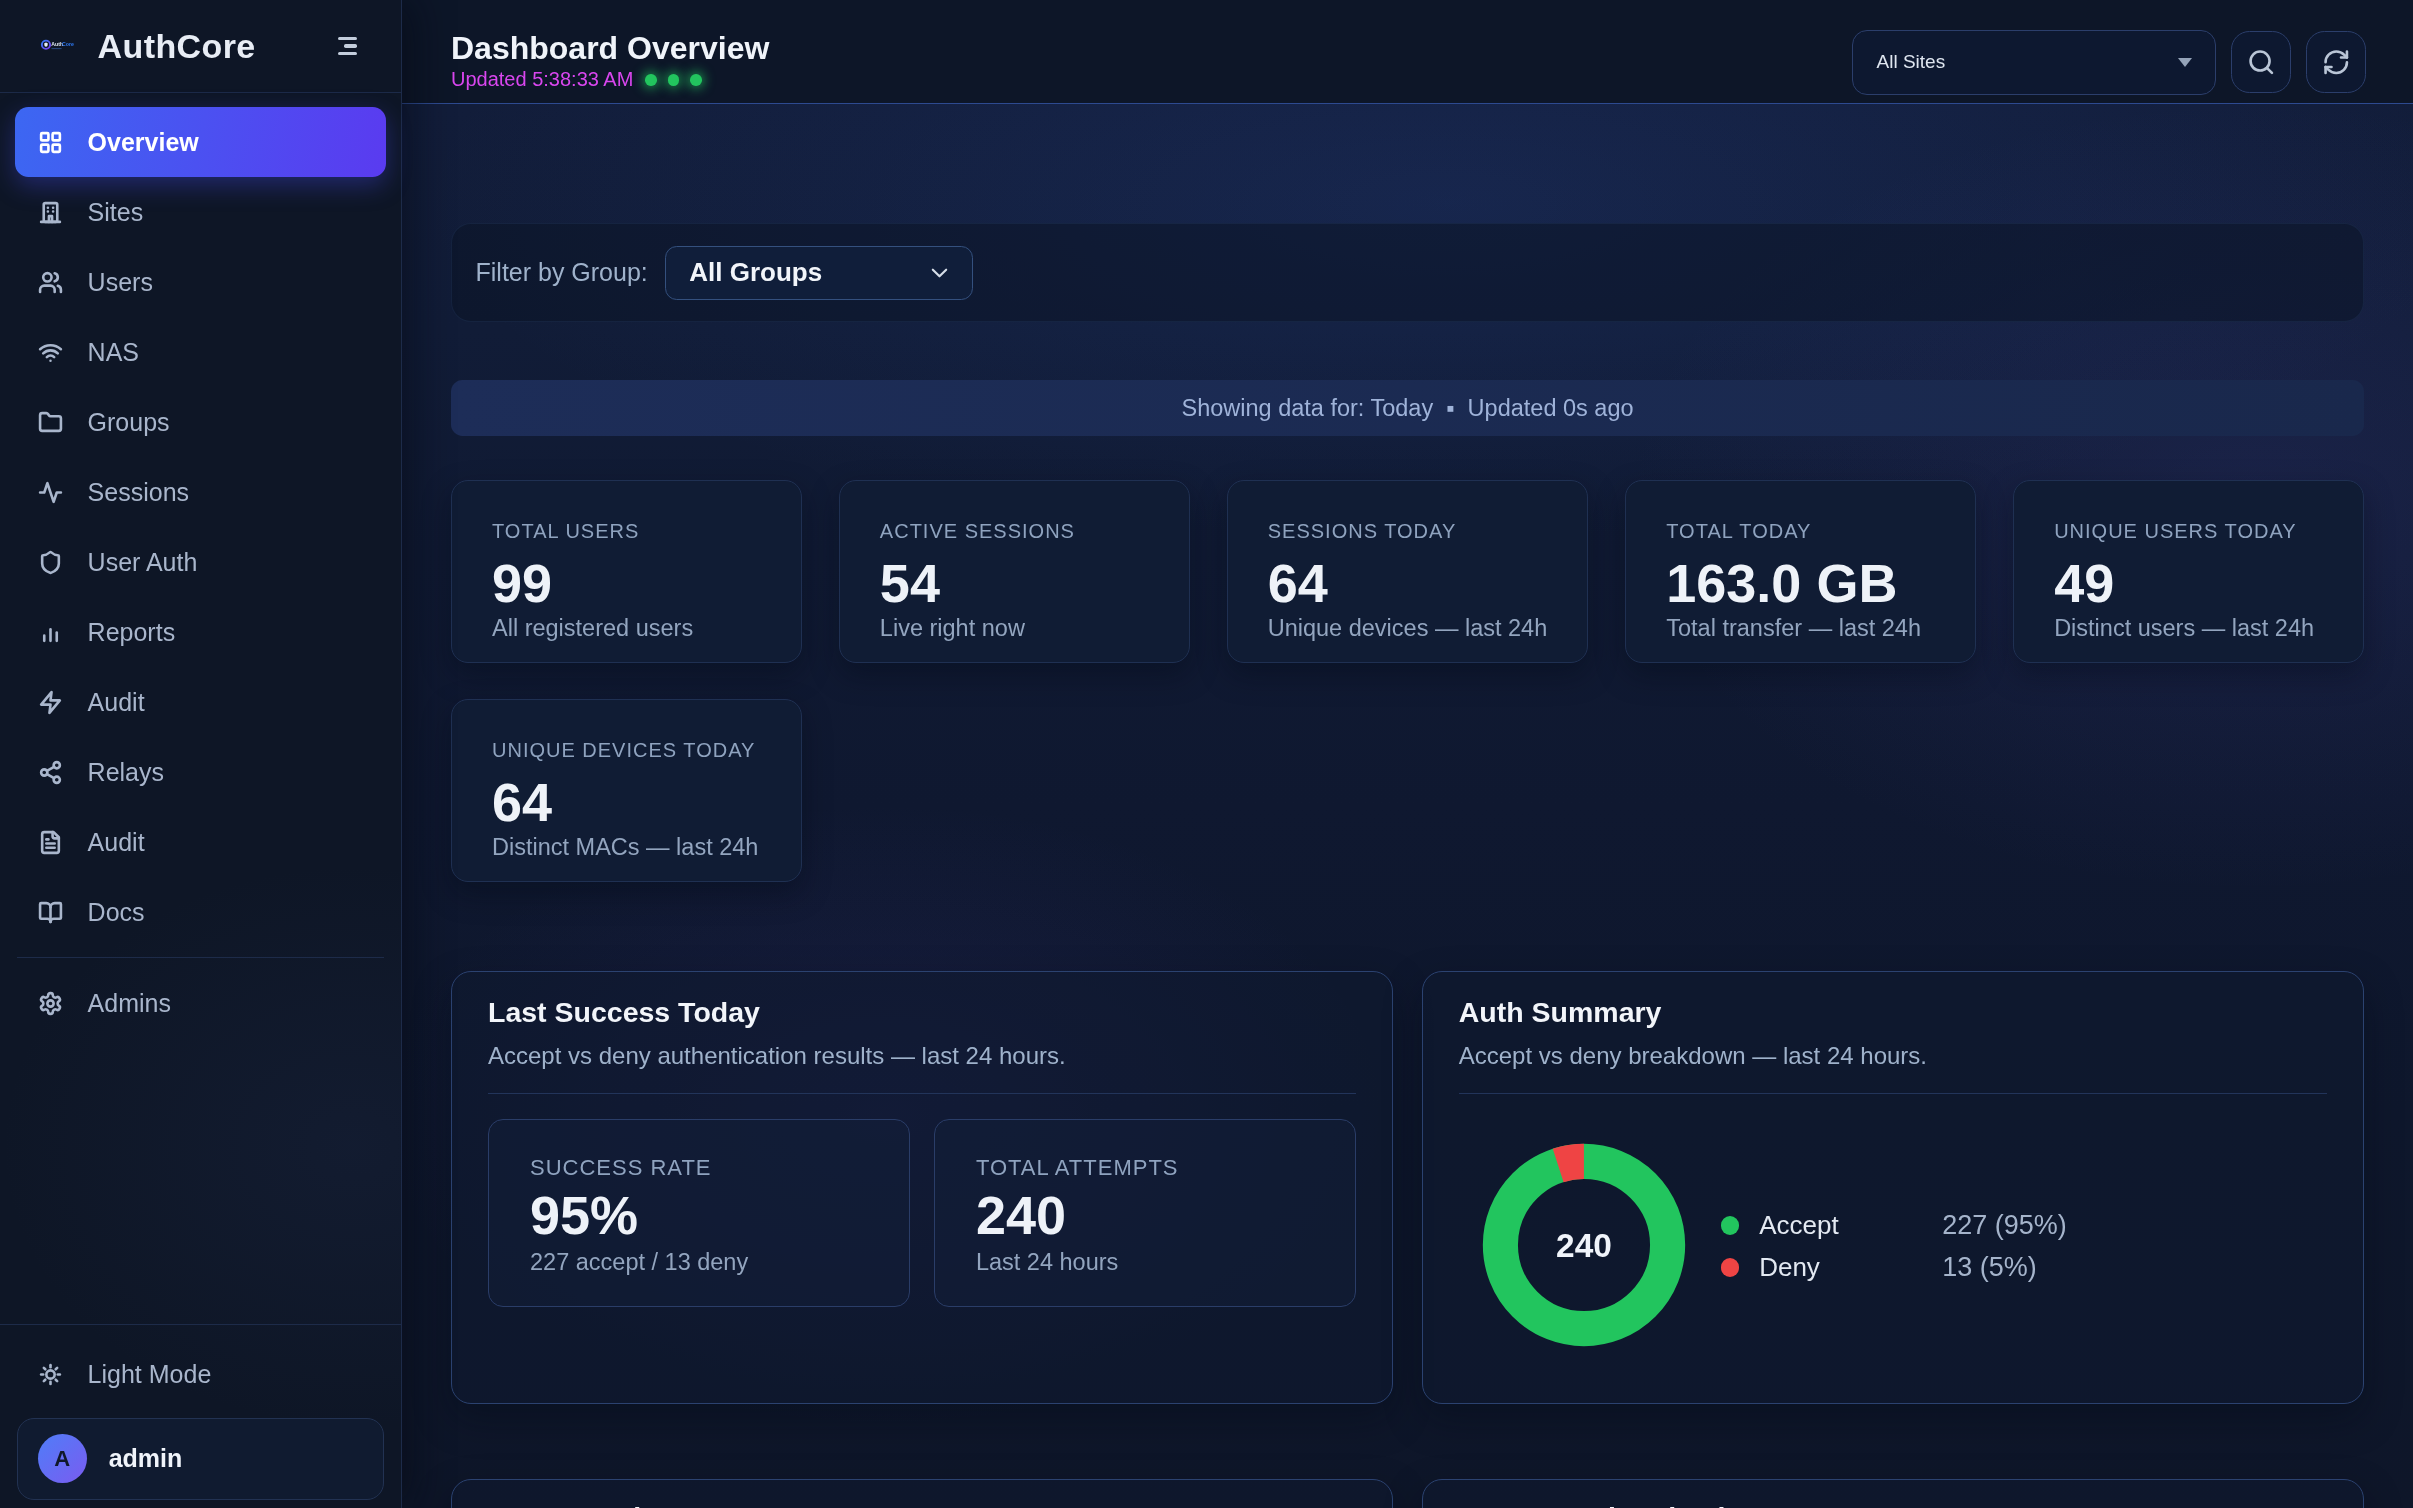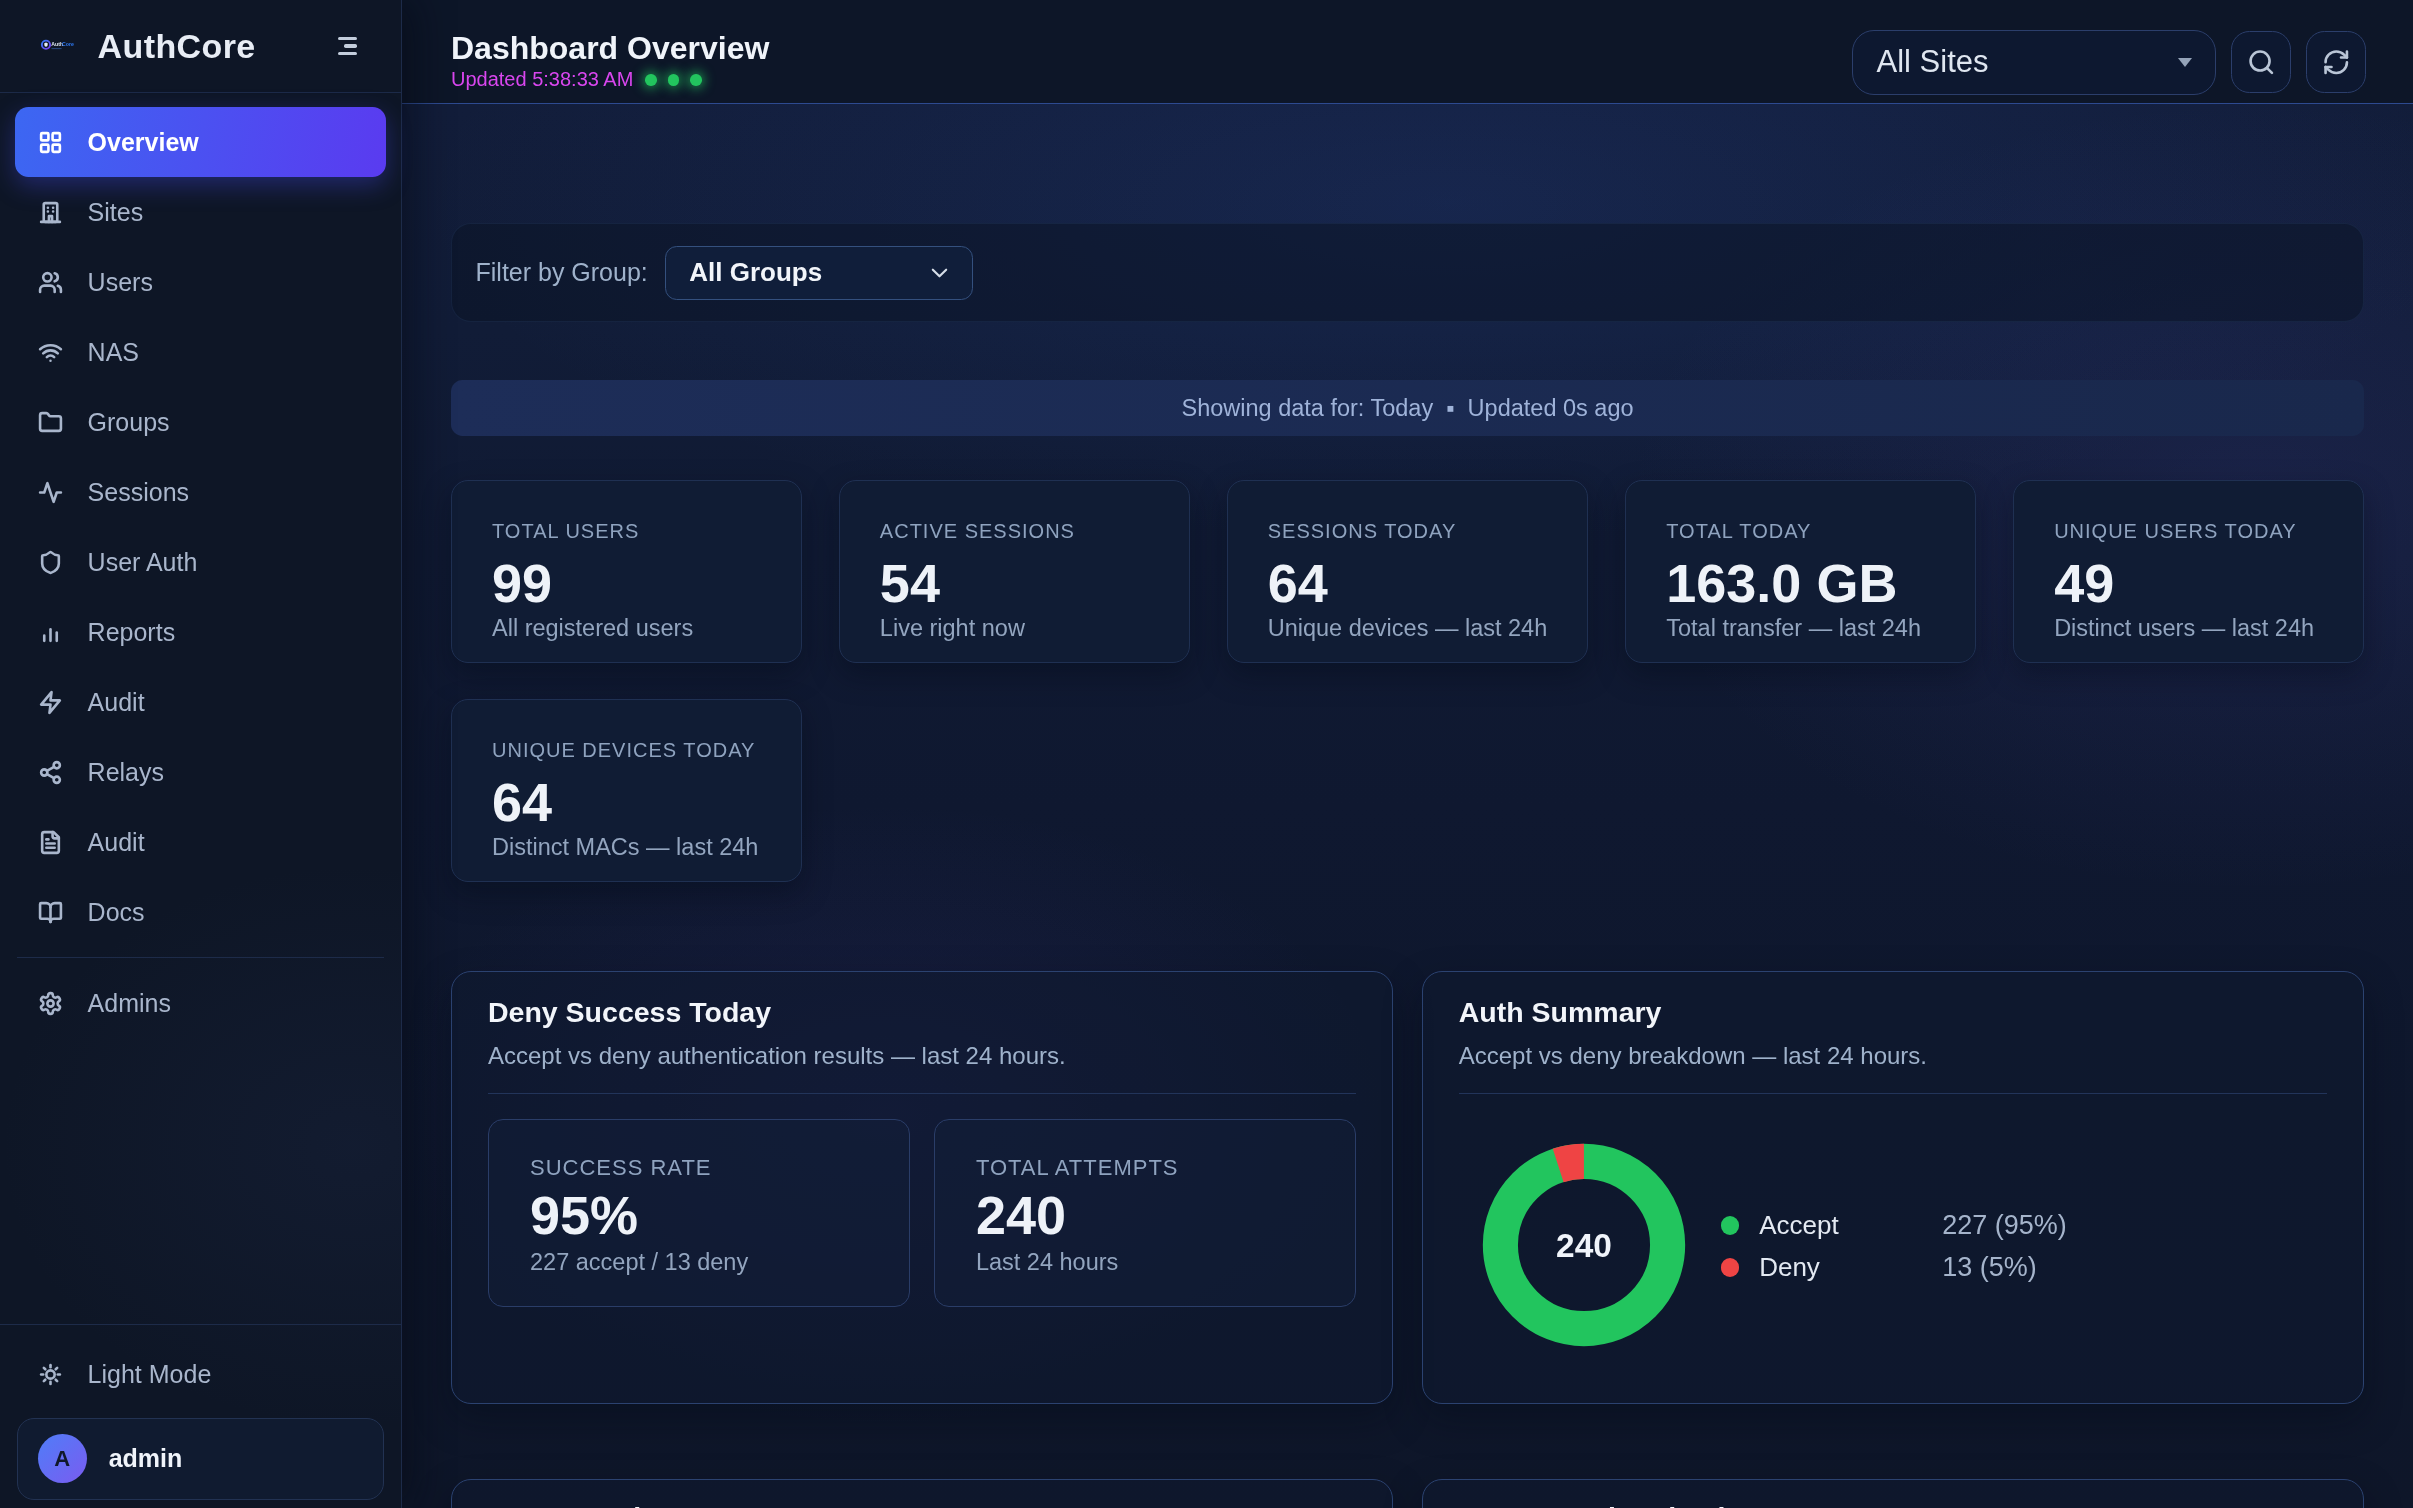--- a/index.html
+++ b/index.html
@@ -19,21 +19,21 @@
 .chip{margin:13.4px 1.7px 8.4px;height:82px;border:0.8px solid #223252;border-radius:17px;background:#101b30;display:flex;align-items:center;padding:0 20px}
 .ava{width:49px;height:49px;border-radius:50%;background:linear-gradient(135deg,#4f7df8,#7a5cf0);display:flex;align-items:center;justify-content:center;font-size:22px;font-weight:bold;color:#10182b}
 .chip b{margin-left:22px;font-size:25px;color:#f0f4fa}
 .main{flex:1;display:flex;flex-direction:column;min-width:0}
 .hdr{height:104px;flex:none;background:#0d1628;border-bottom:1.7px solid #2d4a90;display:flex;align-items:center;padding:17px 47px 0 49px}
 .hdr h1{font-size:32px;font-weight:bold;color:#f0f4fa}
 .upd{display:flex;align-items:center;margin-top:1.7px;font-size:20px;color:#d946ef}
 .dot{width:11.7px;height:11.7px;border-radius:50%;background:#22c55e;box-shadow:0 0 11.7px 1.7px rgba(34,197,94,.8);margin-left:11px}
 .dot:first-of-type{margin-left:11.7px}
 .hr{margin-left:auto;display:flex;align-items:center;margin-top:4.2px}
-.sel{width:364px;height:65px;border:1.3px solid #2b3e6b;border-radius:22px;background:#0d1830;display:flex;align-items:center;padding:0 23.5px;color:#dfe6f0;font-size:31px}
+.sel{width:364px;height:65px;border:1.3px solid #2b3e6b;border-radius:15px;background:#0d1830;display:flex;align-items:center;padding:0 23.5px;color:#dfe6f0;font-size:19px}
 .car{margin-left:auto;width:0;height:0;border-left:7.5px solid transparent;border-right:7.5px solid transparent;border-top:9.2px solid #94a3b8}
 .ibtn{width:60px;height:62px;border:1.3px solid #2b3e6b;border-radius:18.4px;background:#0d1830;display:flex;align-items:center;justify-content:center;margin-left:15px}
 .ibtn svg{width:28.5px;height:28.5px}
 .content{flex:1;position:relative;padding:119px 49px 0;overflow:hidden;
 background:
 radial-gradient(838px 520px at 24% 72%,rgba(84,66,190,.13),transparent 60%),
 radial-gradient(1425px 469px at 52% 7%,rgba(47,82,172,.18),transparent 72%),
 radial-gradient(1006px 637px at 92% 28%,rgba(86,82,190,.14),transparent 62%),
 linear-gradient(180deg,#121d3a 0%,#111c37 16%,#101a33 32%,#0f1830 50%,#0e172c 72%,#0e1629 100%)}
 .fbar{height:99px;border-radius:20px;background:rgba(11,20,38,.55);border:0.8px solid rgba(38,58,98,.35);display:flex;align-items:center;padding:0 23.5px;margin-bottom:58px}
@@ -280,21 +280,21 @@
             <div class="ssub">Distinct users — last 24h</div>
           </div>
       <div class="stat">
             <div class="slbl">UNIQUE DEVICES TODAY</div>
             <div class="snum">64</div>
             <div class="ssub">Distinct MACs — last 24h</div>
           </div>
     </div>
     <div class="charts">
       <div class="ccard">
-        <div class="ct">Deny Success Today</div>
+        <div class="ct">Last Success Today</div>
         <div class="cs">Accept vs deny authentication results — last 24 hours.</div>
         <div class="cdiv"></div>
         <div class="ibox">
           <div class="ib">
                 <div class="slbl">SUCCESS RATE</div>
                 <div class="snum">95%</div>
                 <div class="ssub">227 accept / 13 deny</div>
               </div>
           <div class="ib">
                 <div class="slbl">TOTAL ATTEMPTS</div>

